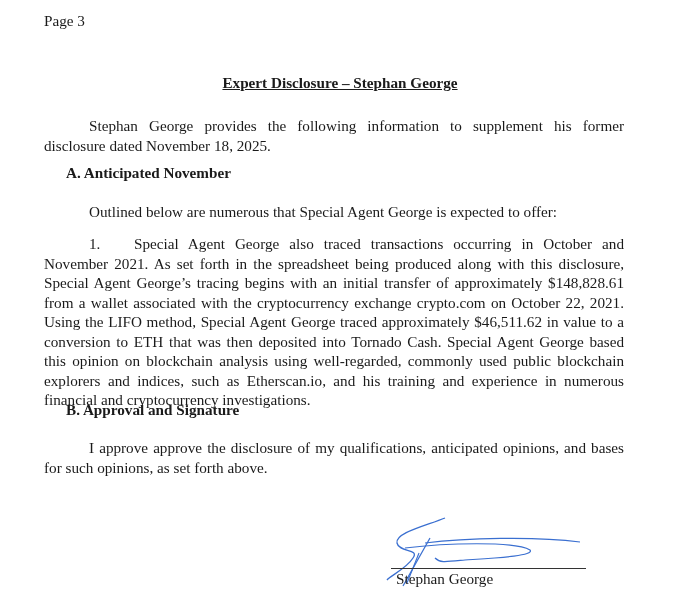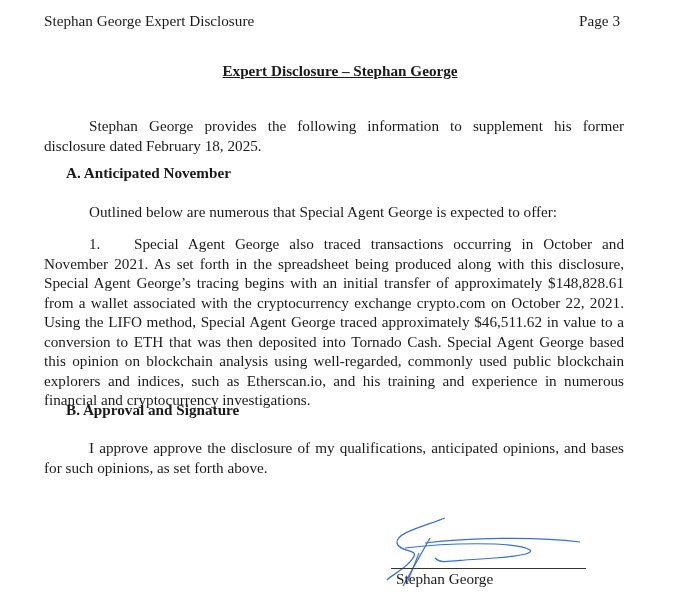--- a/index.html
+++ b/index.html
@@ -3,42 +3,41 @@
   <meta charset="utf-8">
   <style>
     html, body { margin: 0; padding: 0; background: #ffffff; }
     body {
       width: 680px; height: 611px; position: relative; overflow: hidden;
       font-family: "Liberation Serif", serif; color: #1a1a1a;
       font-size: 15.2px;
     }
     .page-header { position: absolute; top: 12px; left: 44px; right: 60px; display: flex; justify-content: space-between; }
     .title-block { position: absolute; top: 62px; left: 0; width: 680px; text-align: center; line-height: 18px; }
-    .title { font-weight: bold; text-decoration: underline; }
+    .title { font-weight: bold; text-decoration: underline; margin-top: 12px; }
     .para { position: absolute; left: 44px; width: 580px; text-align: justify; line-height: 19.5px; }
     .indent { text-indent: 45px; }
     .heading { position: absolute; left: 66px; font-weight: bold; }
     .num { display: inline-block; width: 45px; }
     .sig-line { position: absolute; left: 391px; top: 568px; width: 195px; border-top: 1px solid #333; }
     .sig-name { position: absolute; left: 396px; top: 570px; }
     .sig-svg { position: absolute; left: 385px; top: 508px; }
   </style>
 </head>
 <body>
 
 <div class="page-header">
-  <span>Stephan George Expert Disclosure</span>
   <span>Page 3</span>
 </div>
 
 <div class="title-block">
   <div class="title">Expert Disclosure – Stephan George</div>
 </div>
 
-<div class="para indent" style="top:116px;">Stephan George provides the following information to supplement his former disclosure dated February 18, 2025.</div>
+<div class="para indent" style="top:116px;">Stephan George provides the following information to supplement his former disclosure dated November 18, 2025.</div>
 
 <div class="heading" style="top:164px;">A.  Anticipated November</div>
 
 <div class="para indent" style="top:202px;">Outlined below are numerous that Special Agent George is expected to offer:</div>
 
 <div class="para indent" style="top:234px;"><span class="num" style="text-indent:0;">1.</span><span>Special Agent George also traced transactions occurring in October and November 2021. As set forth in the spreadsheet being produced along with this disclosure, Special Agent George’s tracing begins with an initial transfer of approximately $148,828.61 from a wallet associated with the cryptocurrency exchange crypto.com on October 22, 2021. Using the LIFO method, Special Agent George traced approximately $46,511.62 in value to a conversion to ETH that was then deposited into Tornado Cash. Special Agent George based this opinion on blockchain analysis using well-regarded, commonly used public blockchain explorers and indices, such as Etherscan.io, and his training and experience in numerous financial and cryptocurrency investigations.</span></div>
 
 <div class="heading" style="top:401px;">B.  Approval and Signature</div>
 
 <div class="para indent" style="top:438px;">I approve approve the disclosure of my qualifications, anticipated opinions, and bases for such opinions, as set forth above.</div>

